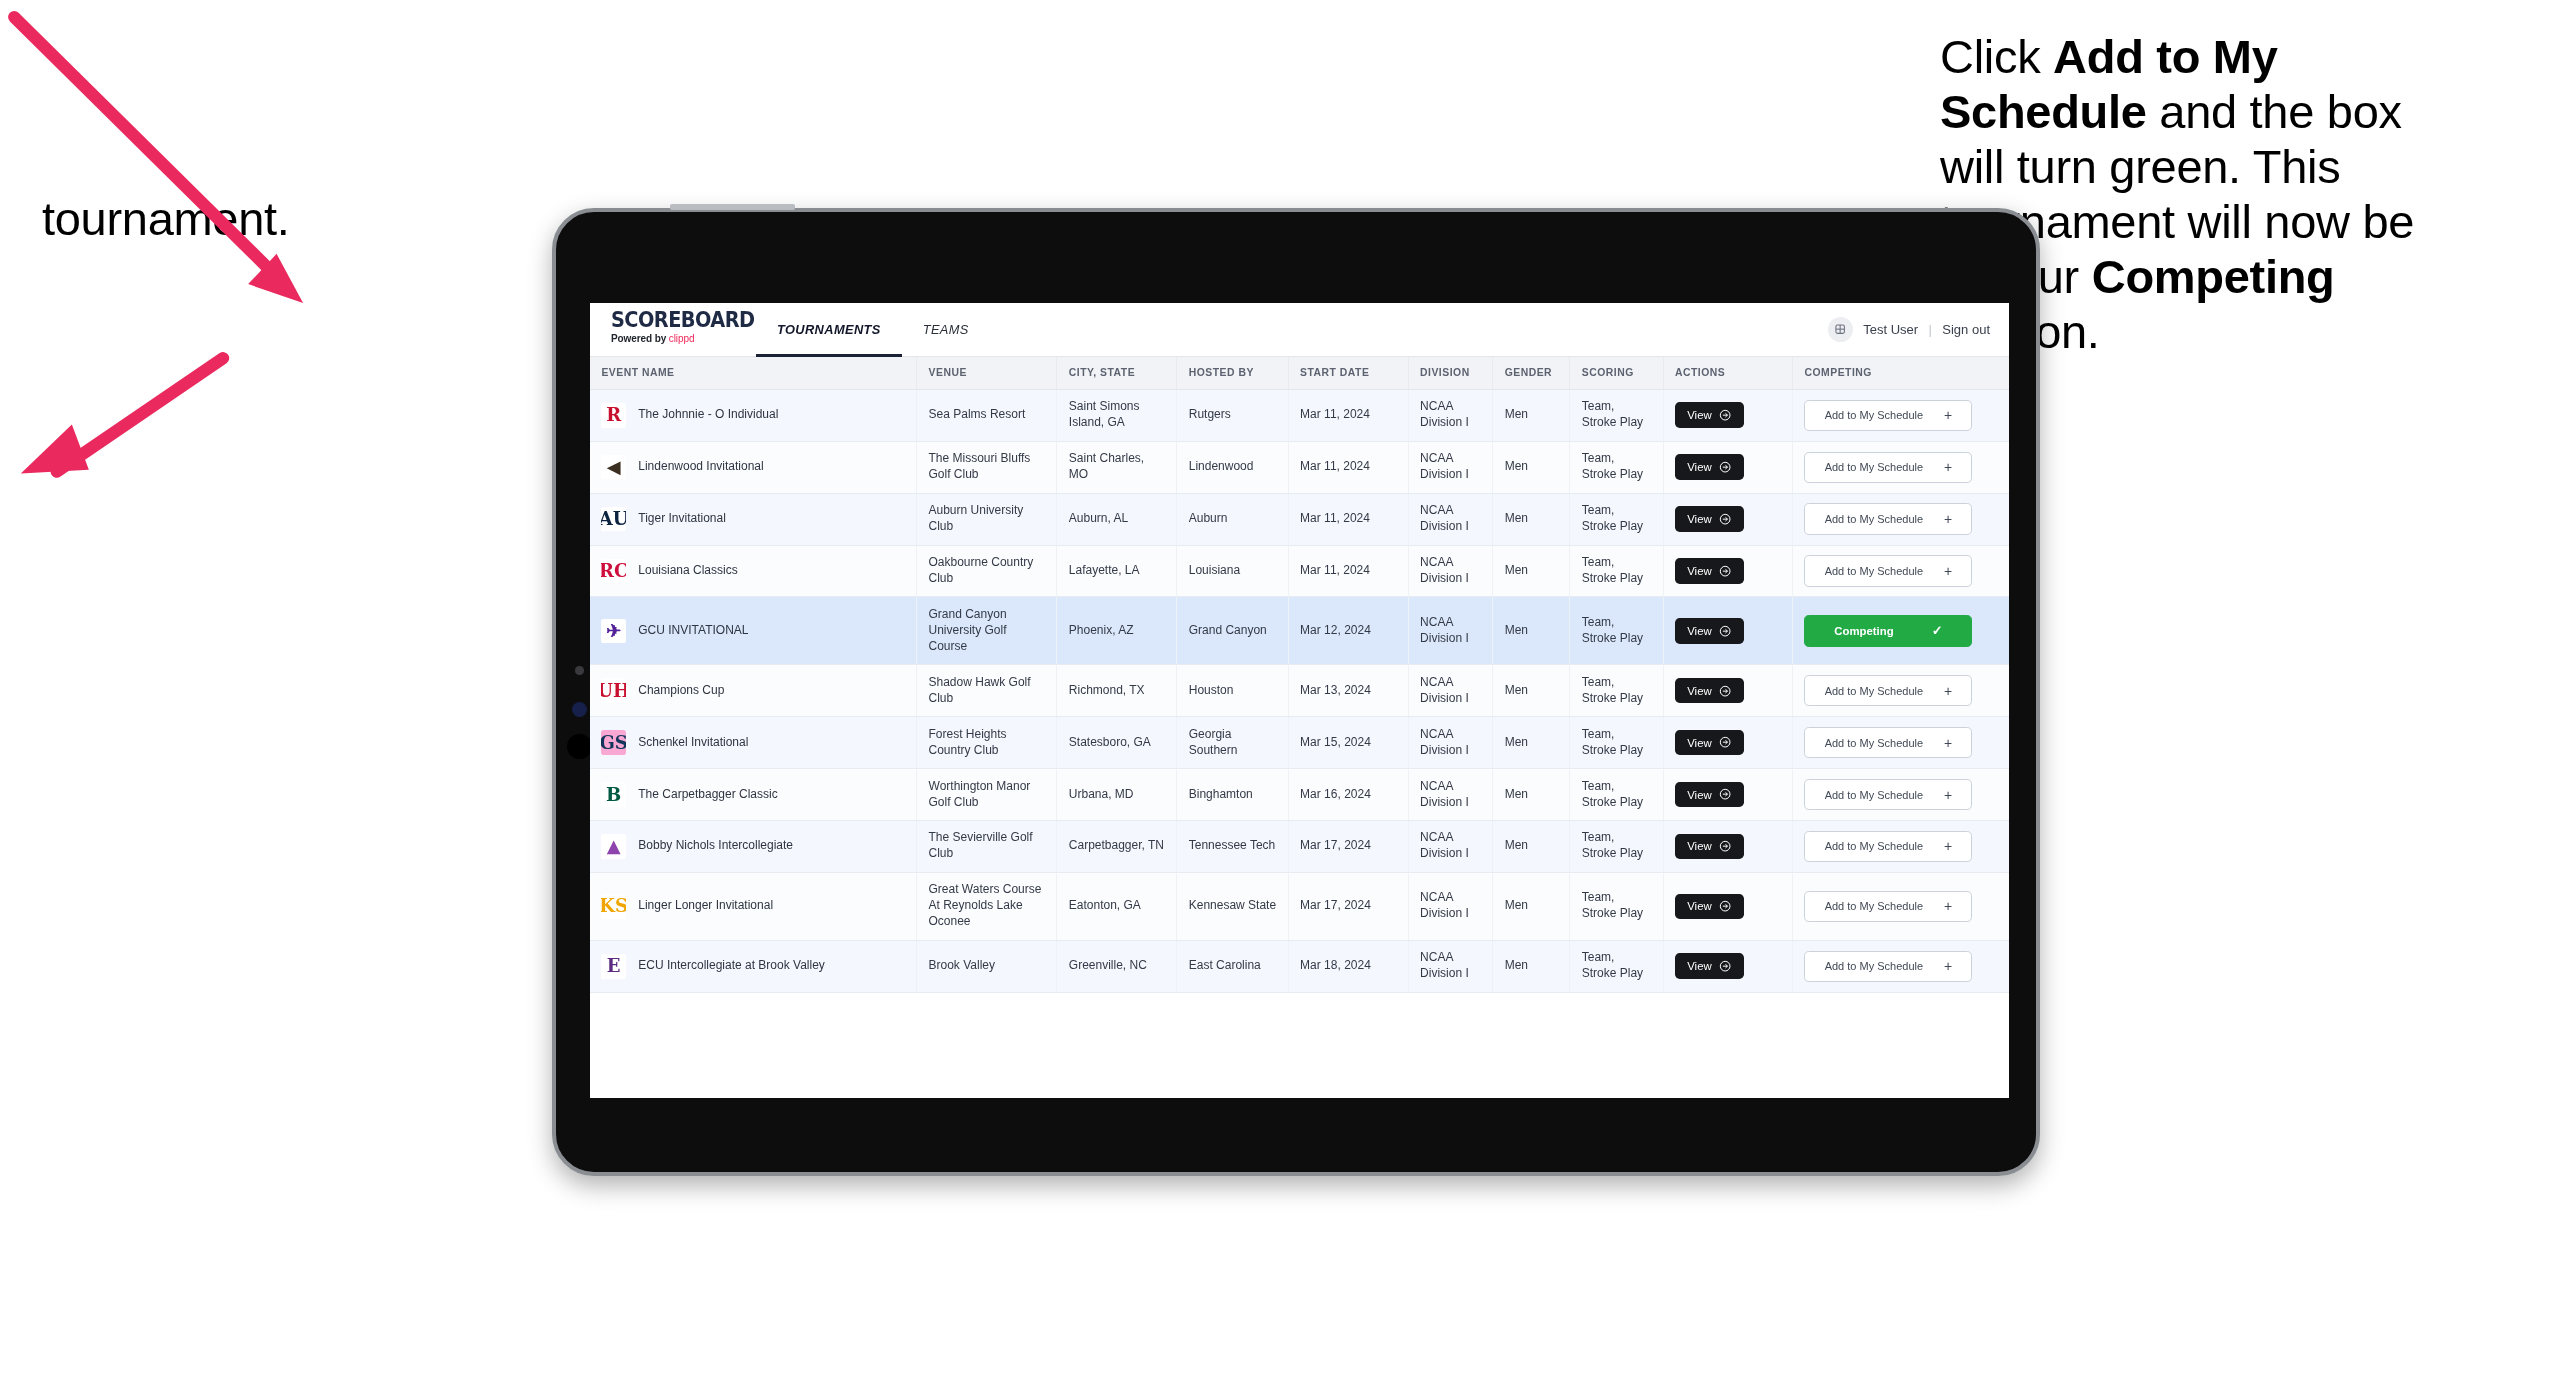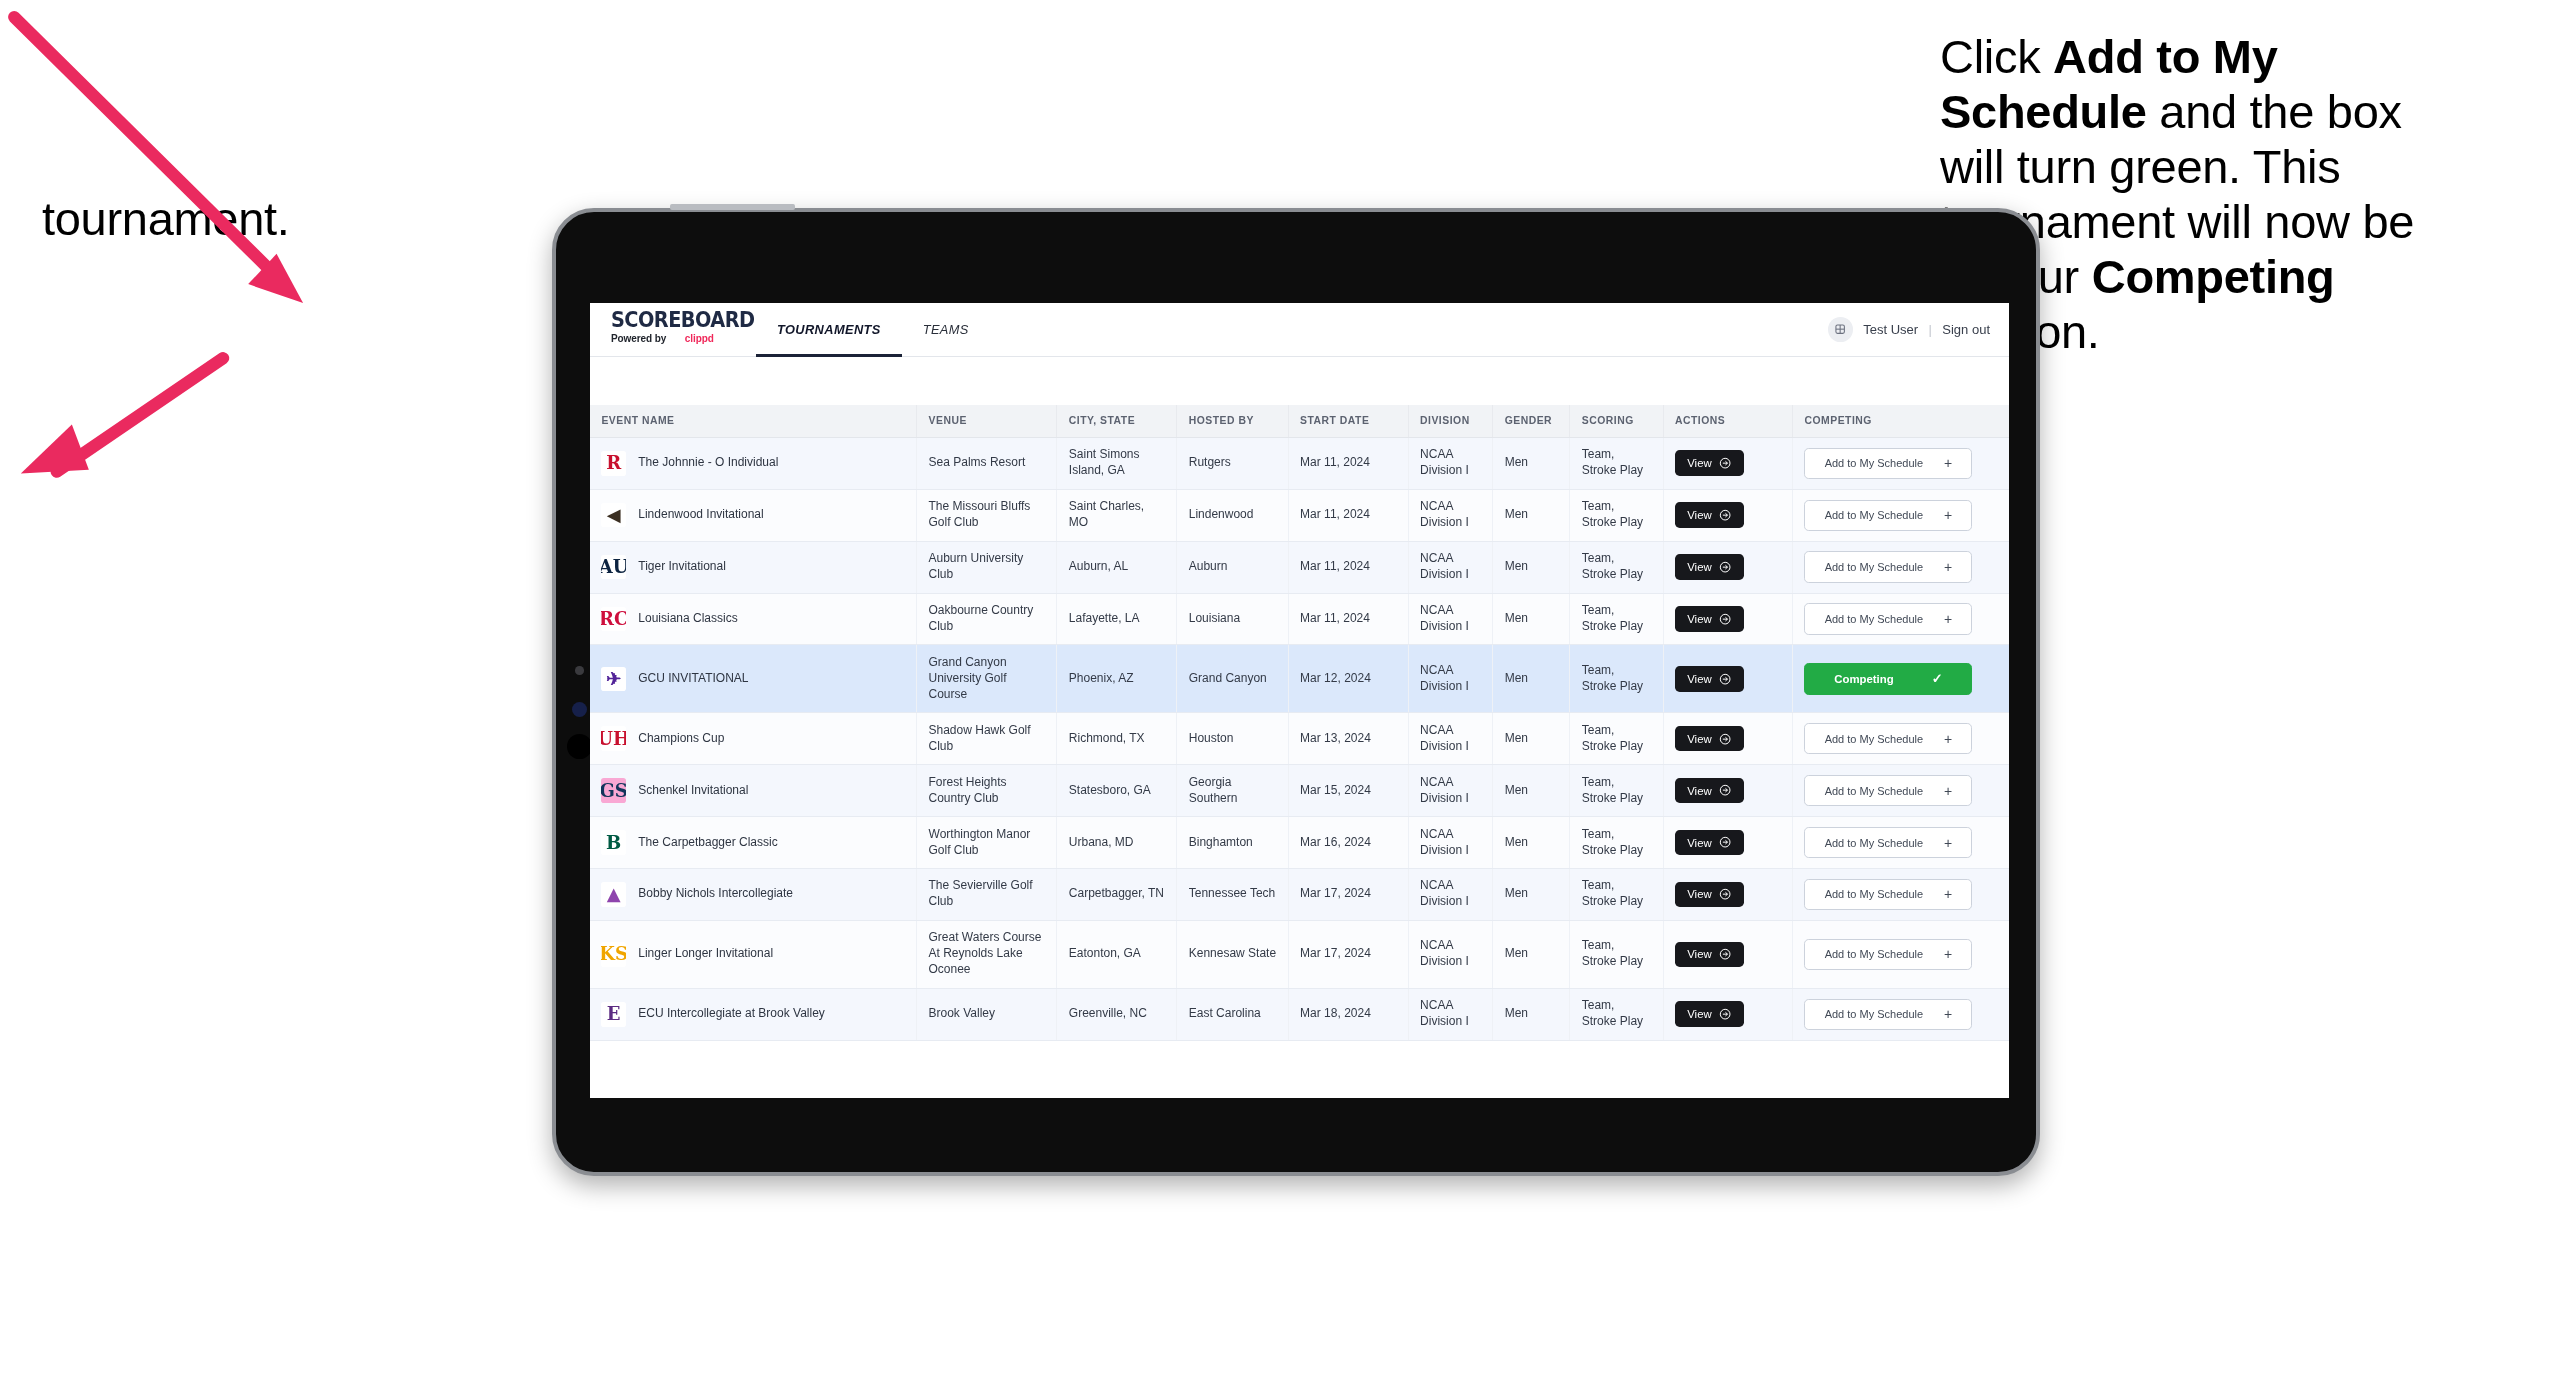--- a/index.html
+++ b/index.html
@@ -102,21 +102,21 @@
     transform: scaleX(0.92);
     transform-origin: left center;
   }
   #brand-sub {
     margin-top: 2.8px;
     font-size: 10px;
     color: #20242c;
     font-weight: 600;
     letter-spacing: -0.1px;
   }
-  #brand-sub .clippd { color: #f0285a; font-weight: 700; margin-left: 16px; }
+  #brand-sub .clippd { color: #f0285a; font-weight: 400; }
 
   .navtab {
     display: flex;
     align-items: center;
     padding: 0 21px;
     font-size: 12.8px;
     letter-spacing: 0.4px;
     color: #2a2f3a;
     font-weight: 500;
     cursor: pointer;
@@ -144,21 +144,21 @@
     width: 24.6px; height: 24.6px;
     border-radius: 50%;
     background: #eceef2;
     display: flex; align-items: center; justify-content: center;
   }
   #avatar svg { display:block; }
   #header-right .sep { color: #c3c7cf; }
   #header-right a { color: #3a404d; text-decoration: none; cursor: pointer; }
 
   
-  #table-wrap { position: relative; background:#fff;margin-top:48px; }
+  #table-wrap { position: relative; background:#fff; }
   table { border-collapse: collapse; width: 1419px; table-layout: fixed; }
   thead th {
     background: #f1f3f6;
     color: #5c6270;
     font-size: 10.4px;
     font-weight: 600;
     letter-spacing: 0.5px;
     text-align: left;
     padding: 10.4px 11.4px;
     border-bottom: 0.9px solid #e3e6eb;

